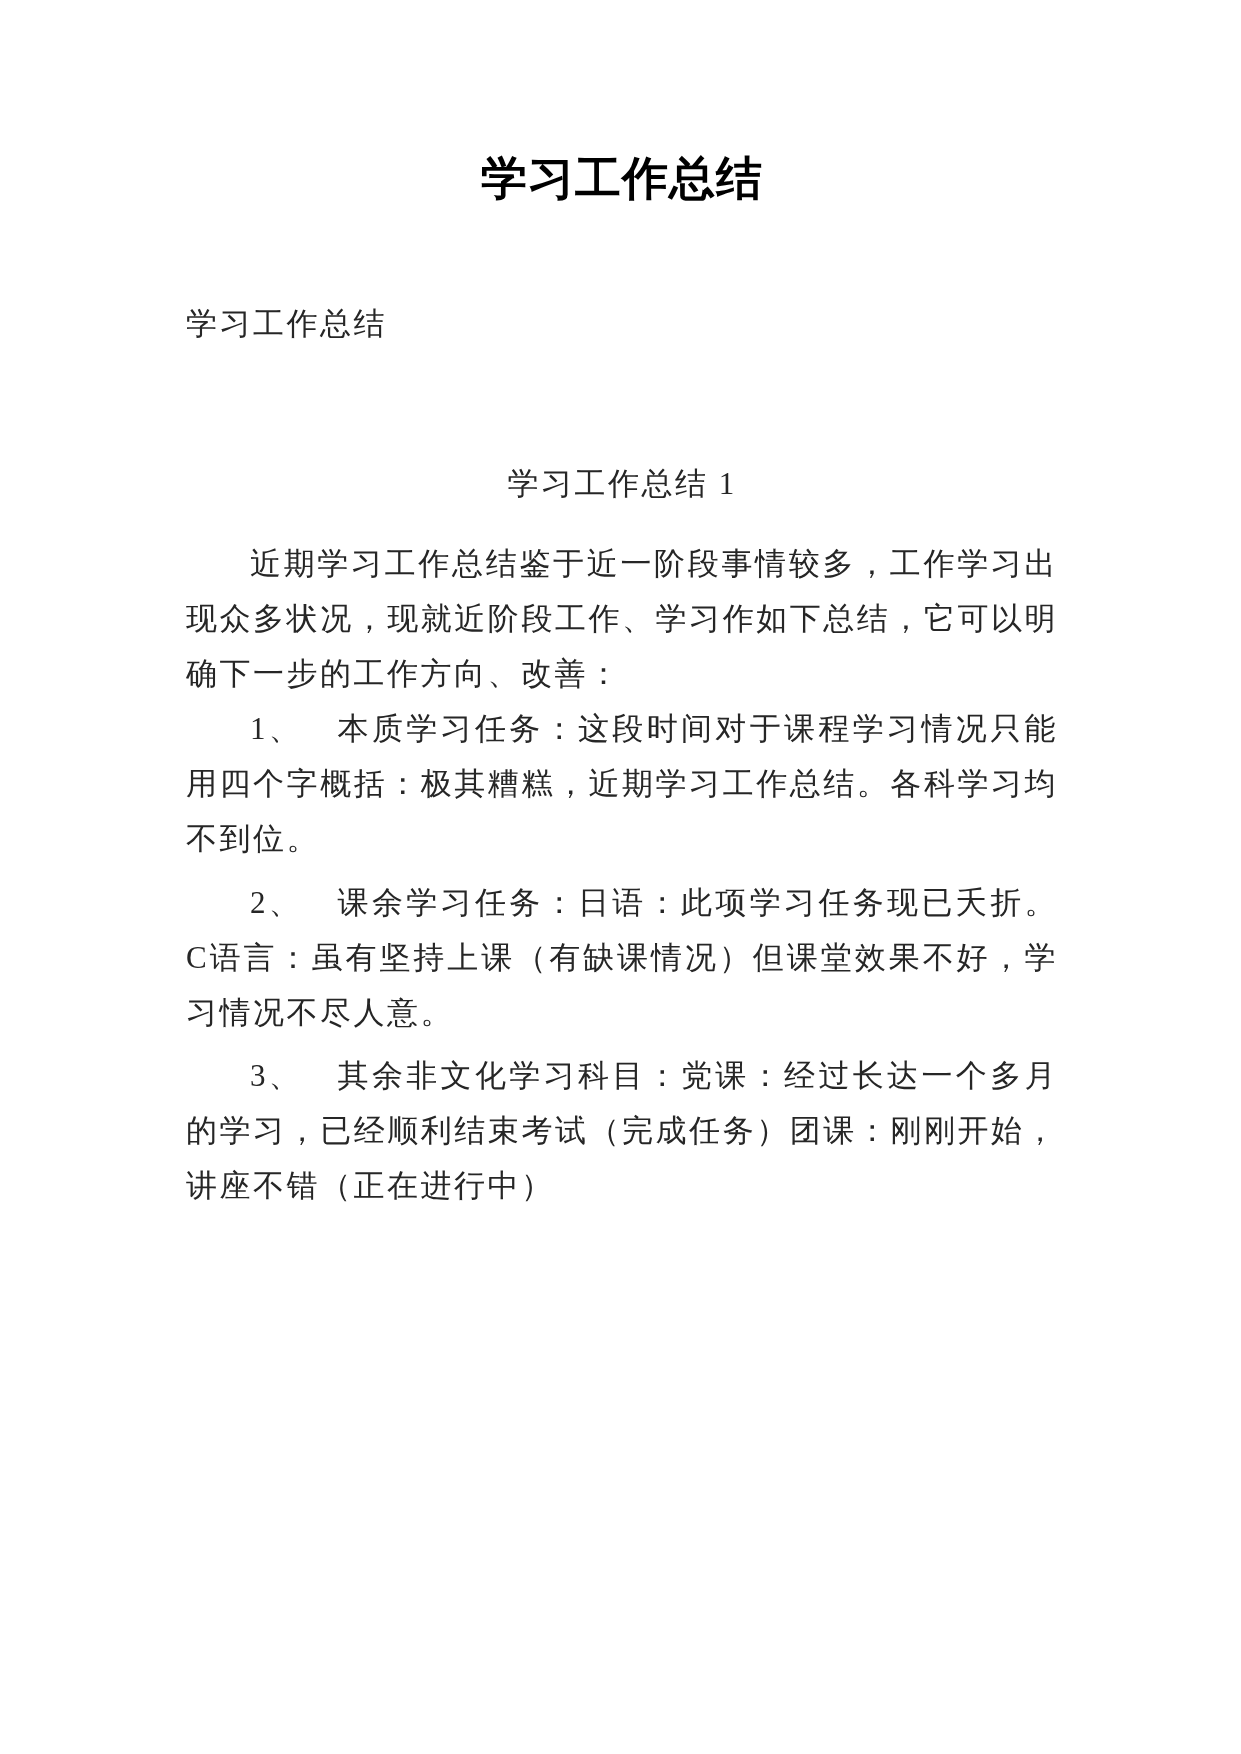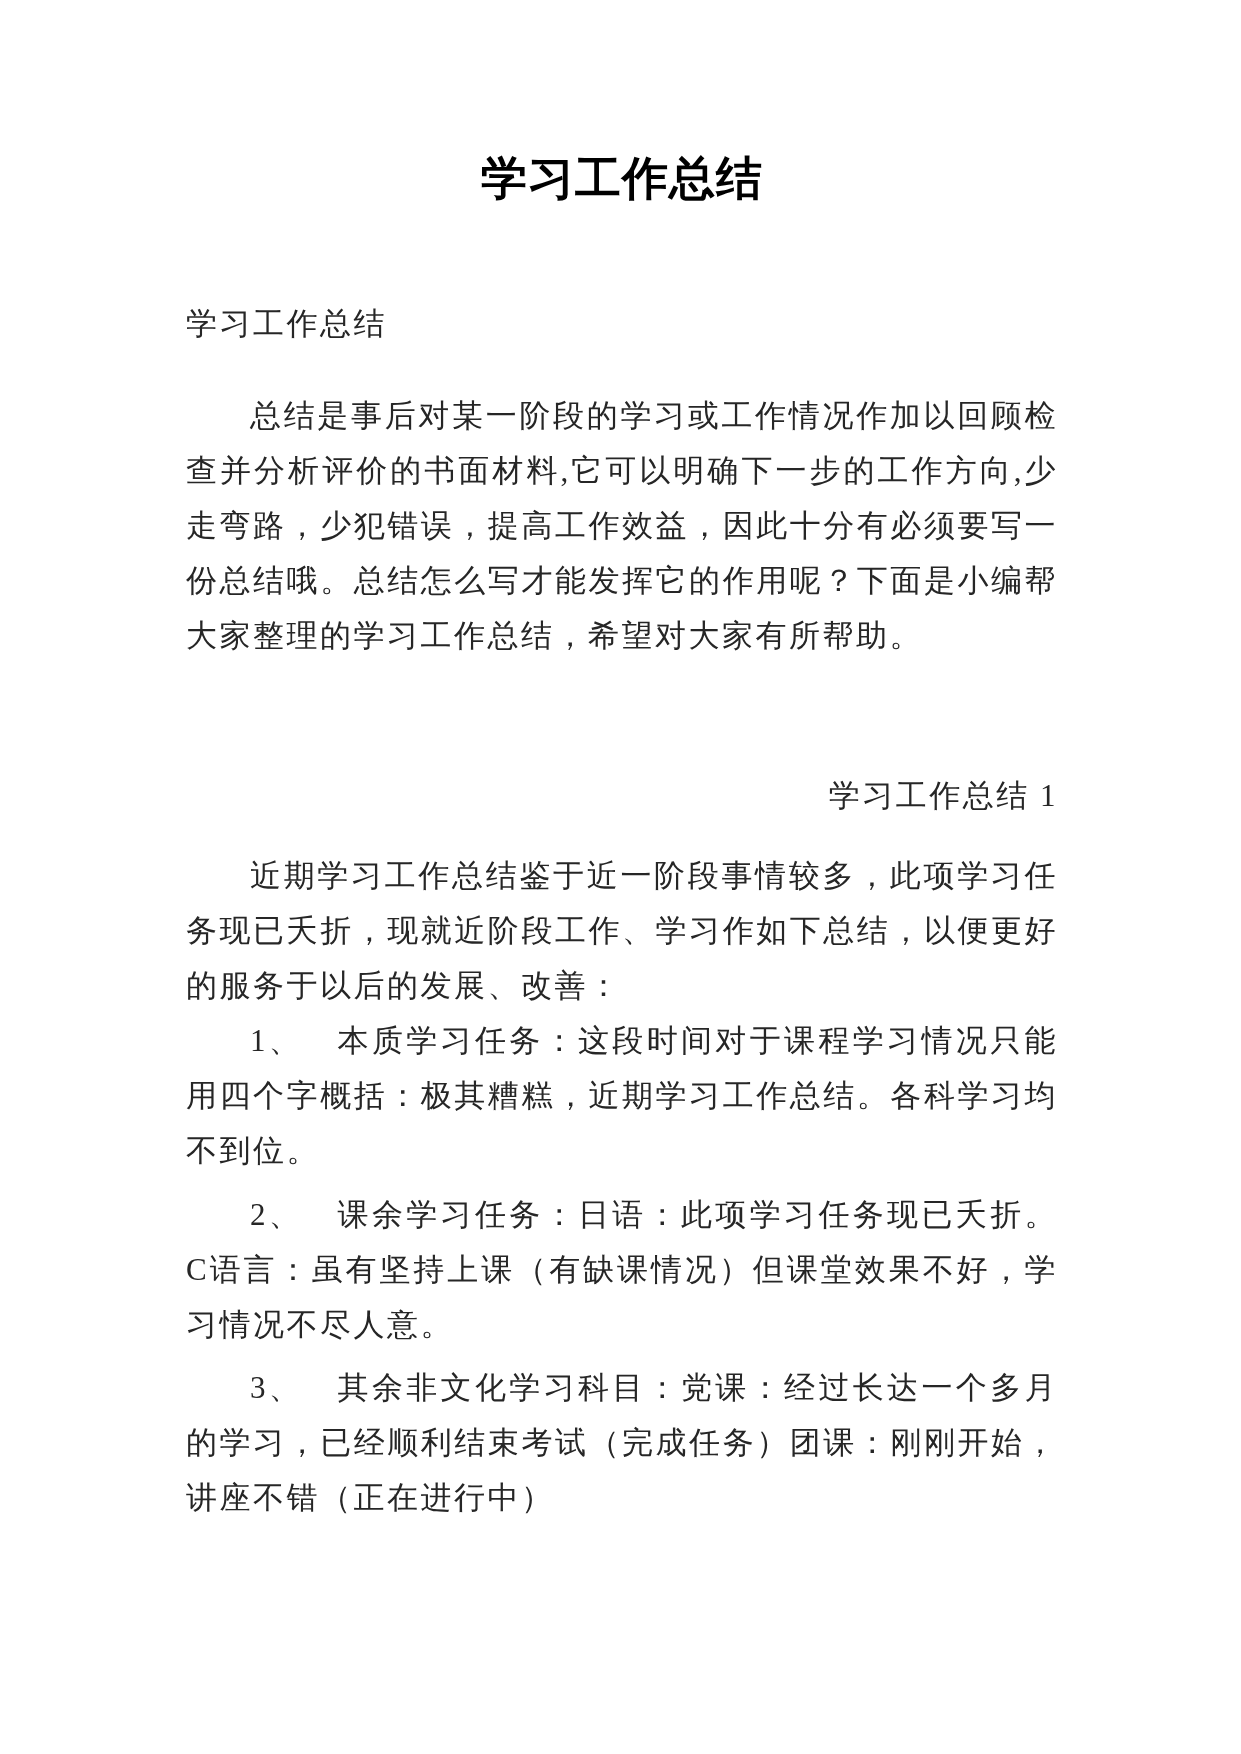--- a/index.html
+++ b/index.html
@@ -50,43 +50,42 @@
   .subtitle {
     margin-top: 88px;
     text-align: left;
   }
   .para-indent {
     text-indent: 64px;
   }
   .p1 { margin-top: 37px; }
   .section-heading {
     margin-top: 105px;
-    text-align: right;
+    text-align: center;
   }
   .p2 { margin-top: 25px; }
   .p3 { margin-top: 0; }
   .p4 { margin-top: 0; }
   .p5 { margin-top: 9px; }
   .p6 { margin-top: 8px; }
 </style>
 </head>
 <body>
 
 <div class="page">
   <div class="content">
 
     <h1 class="doc-title">学习工作总结</h1>
 
     <p class="subtitle">学习工作总结</p>
 
-    <p class="para-indent p1">总结是事后对某一阶段的学习或工作情况作加以回顾检查并分析评价的书面材料,它可以明确下一步的工作方向,少走弯路，少犯错误，提高工作效益，因此十分有必须要写一份总结哦。总结怎么写才能发挥它的作用呢？下面是小编帮大家整理的学习工作总结，希望对大家有所帮助。</p>
 
     <p class="section-heading">学习工作总结 1</p>
 
-    <p class="para-indent p2">近期学习工作总结鉴于近一阶段事情较多，此项学习任务现已夭折，现就近阶段工作、学习作如下总结，以便更好的服务于以后的发展、改善：</p>
+    <p class="para-indent p2">近期学习工作总结鉴于近一阶段事情较多，工作学习出现众多状况，现就近阶段工作、学习作如下总结，它可以明确下一步的工作方向、改善：</p>
 
 
     <p class="para-indent p4">1、　本质学习任务：这段时间对于课程学习情况只能用四个字概括：极其糟糕，近期学习工作总结。各科学习均不到位。</p>
 
     <p class="para-indent p5">2、　课余学习任务：日语：此项学习任务现已夭折。C语言：虽有坚持上课（有缺课情况）但课堂效果不好，学习情况不尽人意。</p>
 
     <p class="para-indent p6">3、　其余非文化学习科目：党课：经过长达一个多月的学习，已经顺利结束考试（完成任务）团课：刚刚开始，讲座不错（正在进行中）</p>
 
   </div>
 </div>

